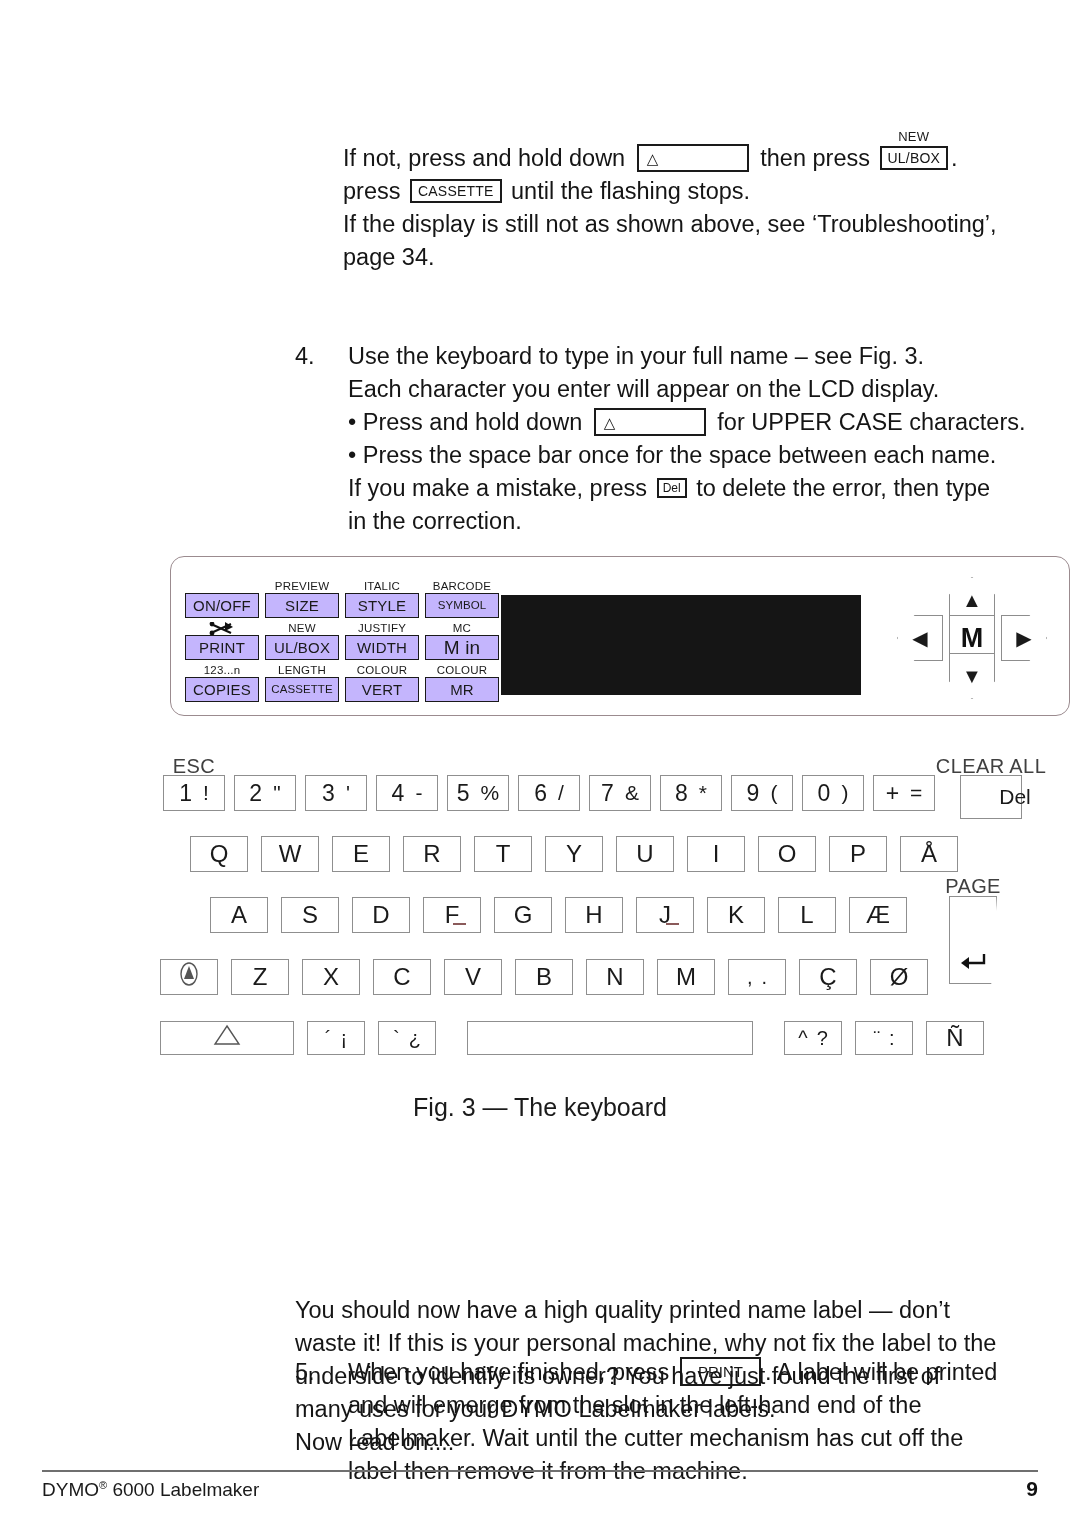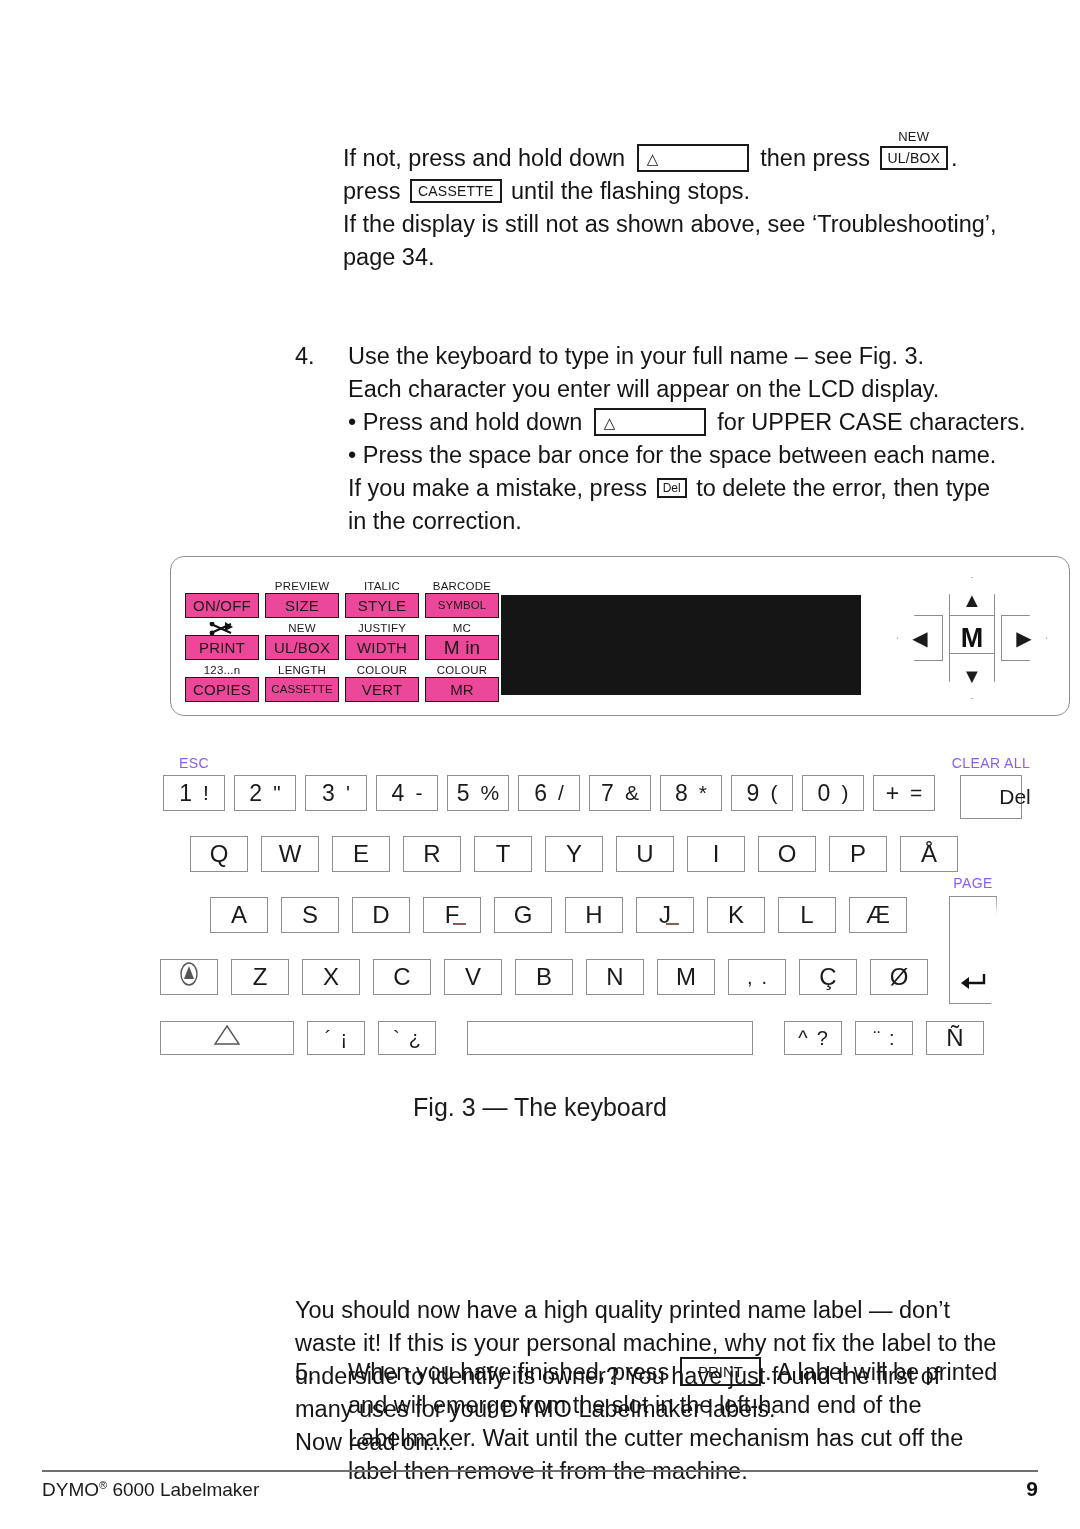--- a/index.html
+++ b/index.html
@@ -120,21 +120,21 @@
     letter-spacing: .2px;
     line-height: 14px;
     color: #1a1a1a;
   }
   .fnkey {
     border: 1.6px solid #1a1a1a;
     height: 25px;
     line-height: 23px;
     text-align: center;
     font-size: 15px;
-    background: #ec4899;
+    background: #c4b5fd;
     box-sizing: border-box;
     letter-spacing: .2px;
   }
   .fnkey.sm { font-size: 11.5px; letter-spacing: .1px; }
   .fnkey.mc { font-size: 19px; }
   .cut-icon { height: 14px; display: flex; align-items: center; justify-content: center; }
 
   .lcd {
     position: absolute;
     left: 330px;
@@ -210,24 +210,24 @@
   .key-ltr {
     width: 58px;
     height: 36px;
     font-size: 24px;
   }
   .toplbl {
     position: absolute;
     top: -21px;
     left: 50%;
     transform: translateX(-50%);
-    font-size: 14px;
+    font-size: 20px;
     letter-spacing: .4px;
     white-space: nowrap;
-    color: #8b5cf6;
+    color: #404040;
   }
   .mark-underscore::after {
     content: "";
     position: absolute;
     width: 13px;
     height: 2px;
     background: #8a5a5a;
     bottom: 7px;
     left: 50%;
     margin-left: 1px;
@@ -242,21 +242,21 @@
     width: 286px;
     height: 34px;
   }
   .key-lshift {
     width: 134px;
     height: 34px;
   }
   .key-enter {
     position: absolute;
     width: 48px;
-    height: 108px;
+    height: 88px;
   }
   .enter-shape {
     width: 100%;
     height: 100%;
     border: 1.5px solid #8f8f8f;
     box-sizing: border-box;
     background: #fff;
     clip-path: polygon(0% 0%, 100% 0%, 88% 100%, 0% 100%);
     display: flex;
     align-items: flex-end;

